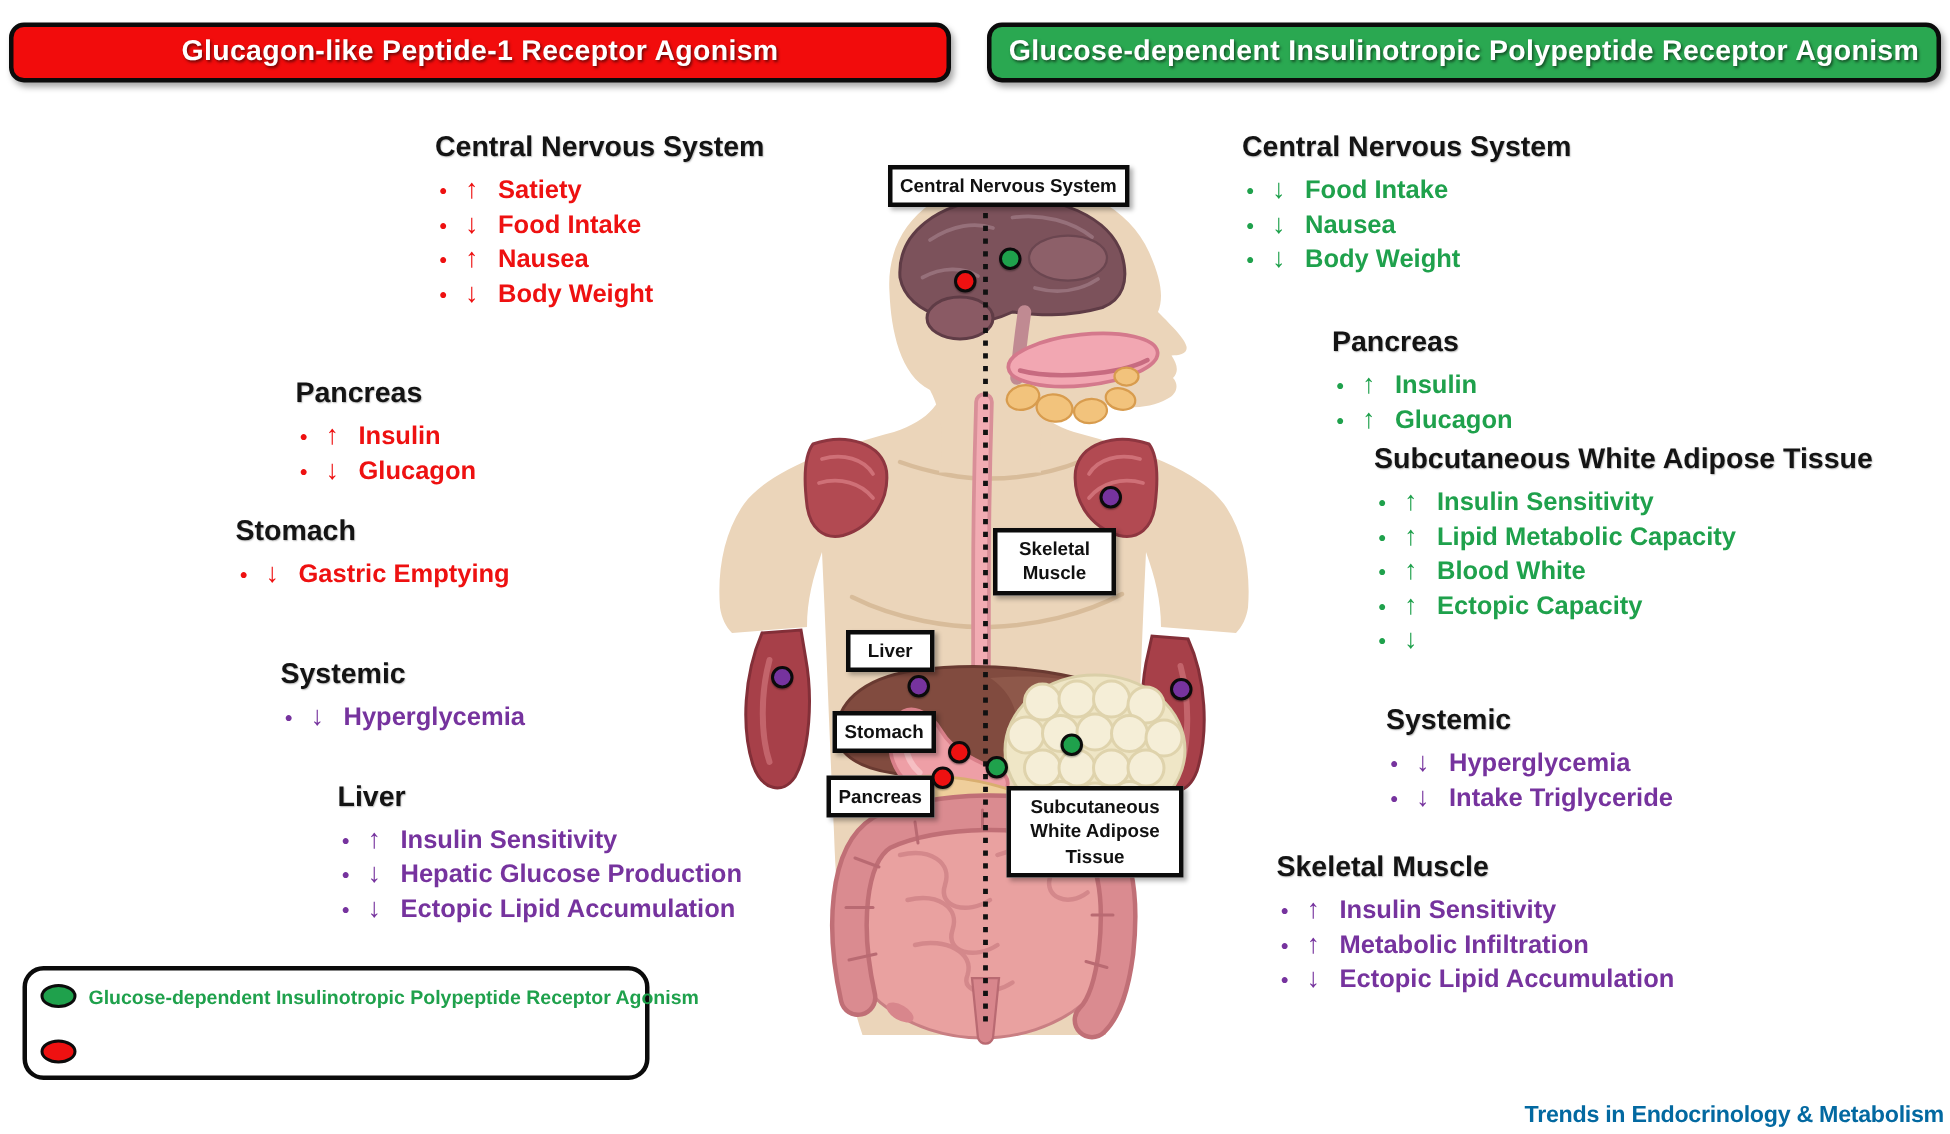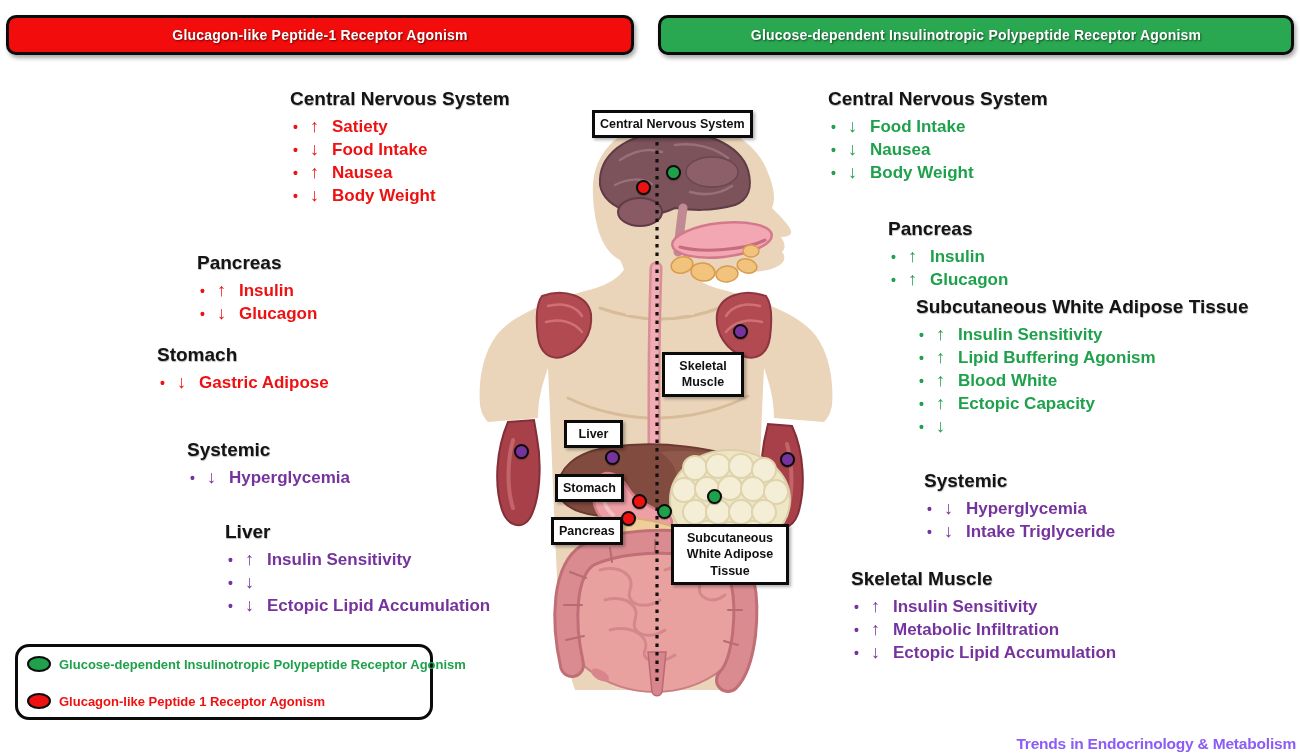--- a/index.html
+++ b/index.html
@@ -9,21 +9,21 @@
     font-family:"Liberation Sans", sans-serif; font-weight:700; color:#111;
   }
   
   .banner {
     position:absolute; top:15px; height:40px; border:3px solid #0b0b0b; border-radius:10px;
     display:flex; align-items:center; justify-content:center;
     box-shadow:2px 3px 4px rgba(0,0,0,.35);
   }
   .banner-red   { left:6px;  width:628px; background:var(--banner_red,#f10c0c); }
   .banner-green { left:658px; width:636px; background:var(--banner_green,#2aa851); }
-  .banner-label { color:#fff; font-size:14px; letter-spacing:.2px; text-shadow:1px 1px 2px rgba(0,0,0,.55); }
+  .banner-label { color:#fff; font-size:19px; letter-spacing:.2px; text-shadow:1px 1px 2px rgba(0,0,0,.55); }
 
   
   .section { position:absolute; }
   .sec-title { font-size:19px; line-height:20px; color:#141414; margin-bottom:6px; text-shadow:0.5px 0.8px 1px rgba(0,0,0,.28); }
   .sec-list { list-style:none; padding-left:3px; }
   .sec-list li { display:flex; align-items:center; height:23px; font-size:17px; white-space:nowrap; }
   .sec-list .blt { font-size:14px; width:17px; }
   .sec-list .arr { font-size:18px; width:22px; }
   .c-red    { color:var(--red,#ee1111); }
   .c-green  { color:var(--green,#21a04a); }
@@ -51,21 +51,21 @@
   .legend {
     position:absolute; left:15px; top:644px; width:418px; height:76px;
     background:#fff; border:3px solid #0b0b0b; border-radius:14px;
     padding:7px 10px 6px 9px; display:flex; flex-direction:column; justify-content:space-between;
   }
   .legend-row { display:flex; align-items:center; height:20px; }
   .legend-swatch { width:24px; height:16px; border:2.5px solid #0b0b0b; border-radius:50%; margin-right:8px; flex:0 0 auto; }
   .legend-label { font-size:13px; white-space:nowrap; }
 
   
-  .journal { position:absolute; right:4px; top:735px; font-size:15.5px; letter-spacing:-0.2px; color:#8b5cf6; }
+  .journal { position:absolute; right:4px; top:735px; font-size:15.5px; letter-spacing:-0.2px; color:#0369a1; }
 </style>
 </head>
 <body>
 
 <div class="banner banner-red">
   <span class="banner-label">Glucagon-like Peptide-1 Receptor Agonism</span>
 </div>
 <div class="banner banner-green">
   <span class="banner-label">Glucose-dependent Insulinotropic Polypeptide Receptor Agonism</span>
 </div>
@@ -109,21 +109,21 @@
         <span class="lbl">Glucagon</span>
       </li>
     </ul>
   </div>
 <div class="section" style="left:157px; top:345px;">
     <div class="sec-title">Stomach</div>
     <ul class="sec-list c-red">
       <li>
         <span class="blt">•</span>
         <span class="arr">↓</span>
-        <span class="lbl">Gastric Adipose</span>
+        <span class="lbl">Gastric Emptying</span>
       </li>
     </ul>
   </div>
 <div class="section" style="left:187px; top:440px;">
     <div class="sec-title">Systemic</div>
     <ul class="sec-list c-purple">
       <li>
         <span class="blt">•</span>
         <span class="arr">↓</span>
         <span class="lbl">Hyperglycemia</span>
@@ -134,20 +134,21 @@
     <div class="sec-title">Liver</div>
     <ul class="sec-list c-purple">
       <li>
         <span class="blt">•</span>
         <span class="arr">↑</span>
         <span class="lbl">Insulin Sensitivity</span>
       </li>
       <li>
         <span class="blt">•</span>
         <span class="arr">↓</span>
+        <span class="lbl">Hepatic Glucose Production</span>
       </li>
       <li>
         <span class="blt">•</span>
         <span class="arr">↓</span>
         <span class="lbl">Ectopic Lipid Accumulation</span>
       </li>
     </ul>
   </div>
 
 <div class="section" style="left:828px; top:89px;">
@@ -189,21 +190,21 @@
     <div class="sec-title">Subcutaneous White Adipose Tissue</div>
     <ul class="sec-list c-green">
       <li>
         <span class="blt">•</span>
         <span class="arr">↑</span>
         <span class="lbl">Insulin Sensitivity</span>
       </li>
       <li>
         <span class="blt">•</span>
         <span class="arr">↑</span>
-        <span class="lbl">Lipid Buffering Agonism</span>
+        <span class="lbl">Lipid Metabolic Capacity</span>
       </li>
       <li>
         <span class="blt">•</span>
         <span class="arr">↑</span>
         <span class="lbl">Blood White</span>
       </li>
       <li>
         <span class="blt">•</span>
         <span class="arr">↑</span>
         <span class="lbl">Ectopic Capacity</span>
@@ -406,17 +407,16 @@
 <div class="marker m-green" style="left:657px; top:504px;"></div>
 <div class="marker m-green" style="left:707px; top:489px;"></div>
 
 <div class="legend" id="legend-items">
     <div class="legend-row">
       <span class="legend-swatch m-green"></span>
       <span class="legend-label c-green">Glucose-dependent Insulinotropic Polypeptide Receptor Agonism</span>
     </div>
     <div class="legend-row">
       <span class="legend-swatch m-red"></span>
-      <span class="legend-label c-red">Glucagon-like Peptide 1 Receptor Agonism</span>
     </div>
   </div>
 
 <div class="journal">Trends in Endocrinology &amp; Metabolism</div>
 
 </body></html>

